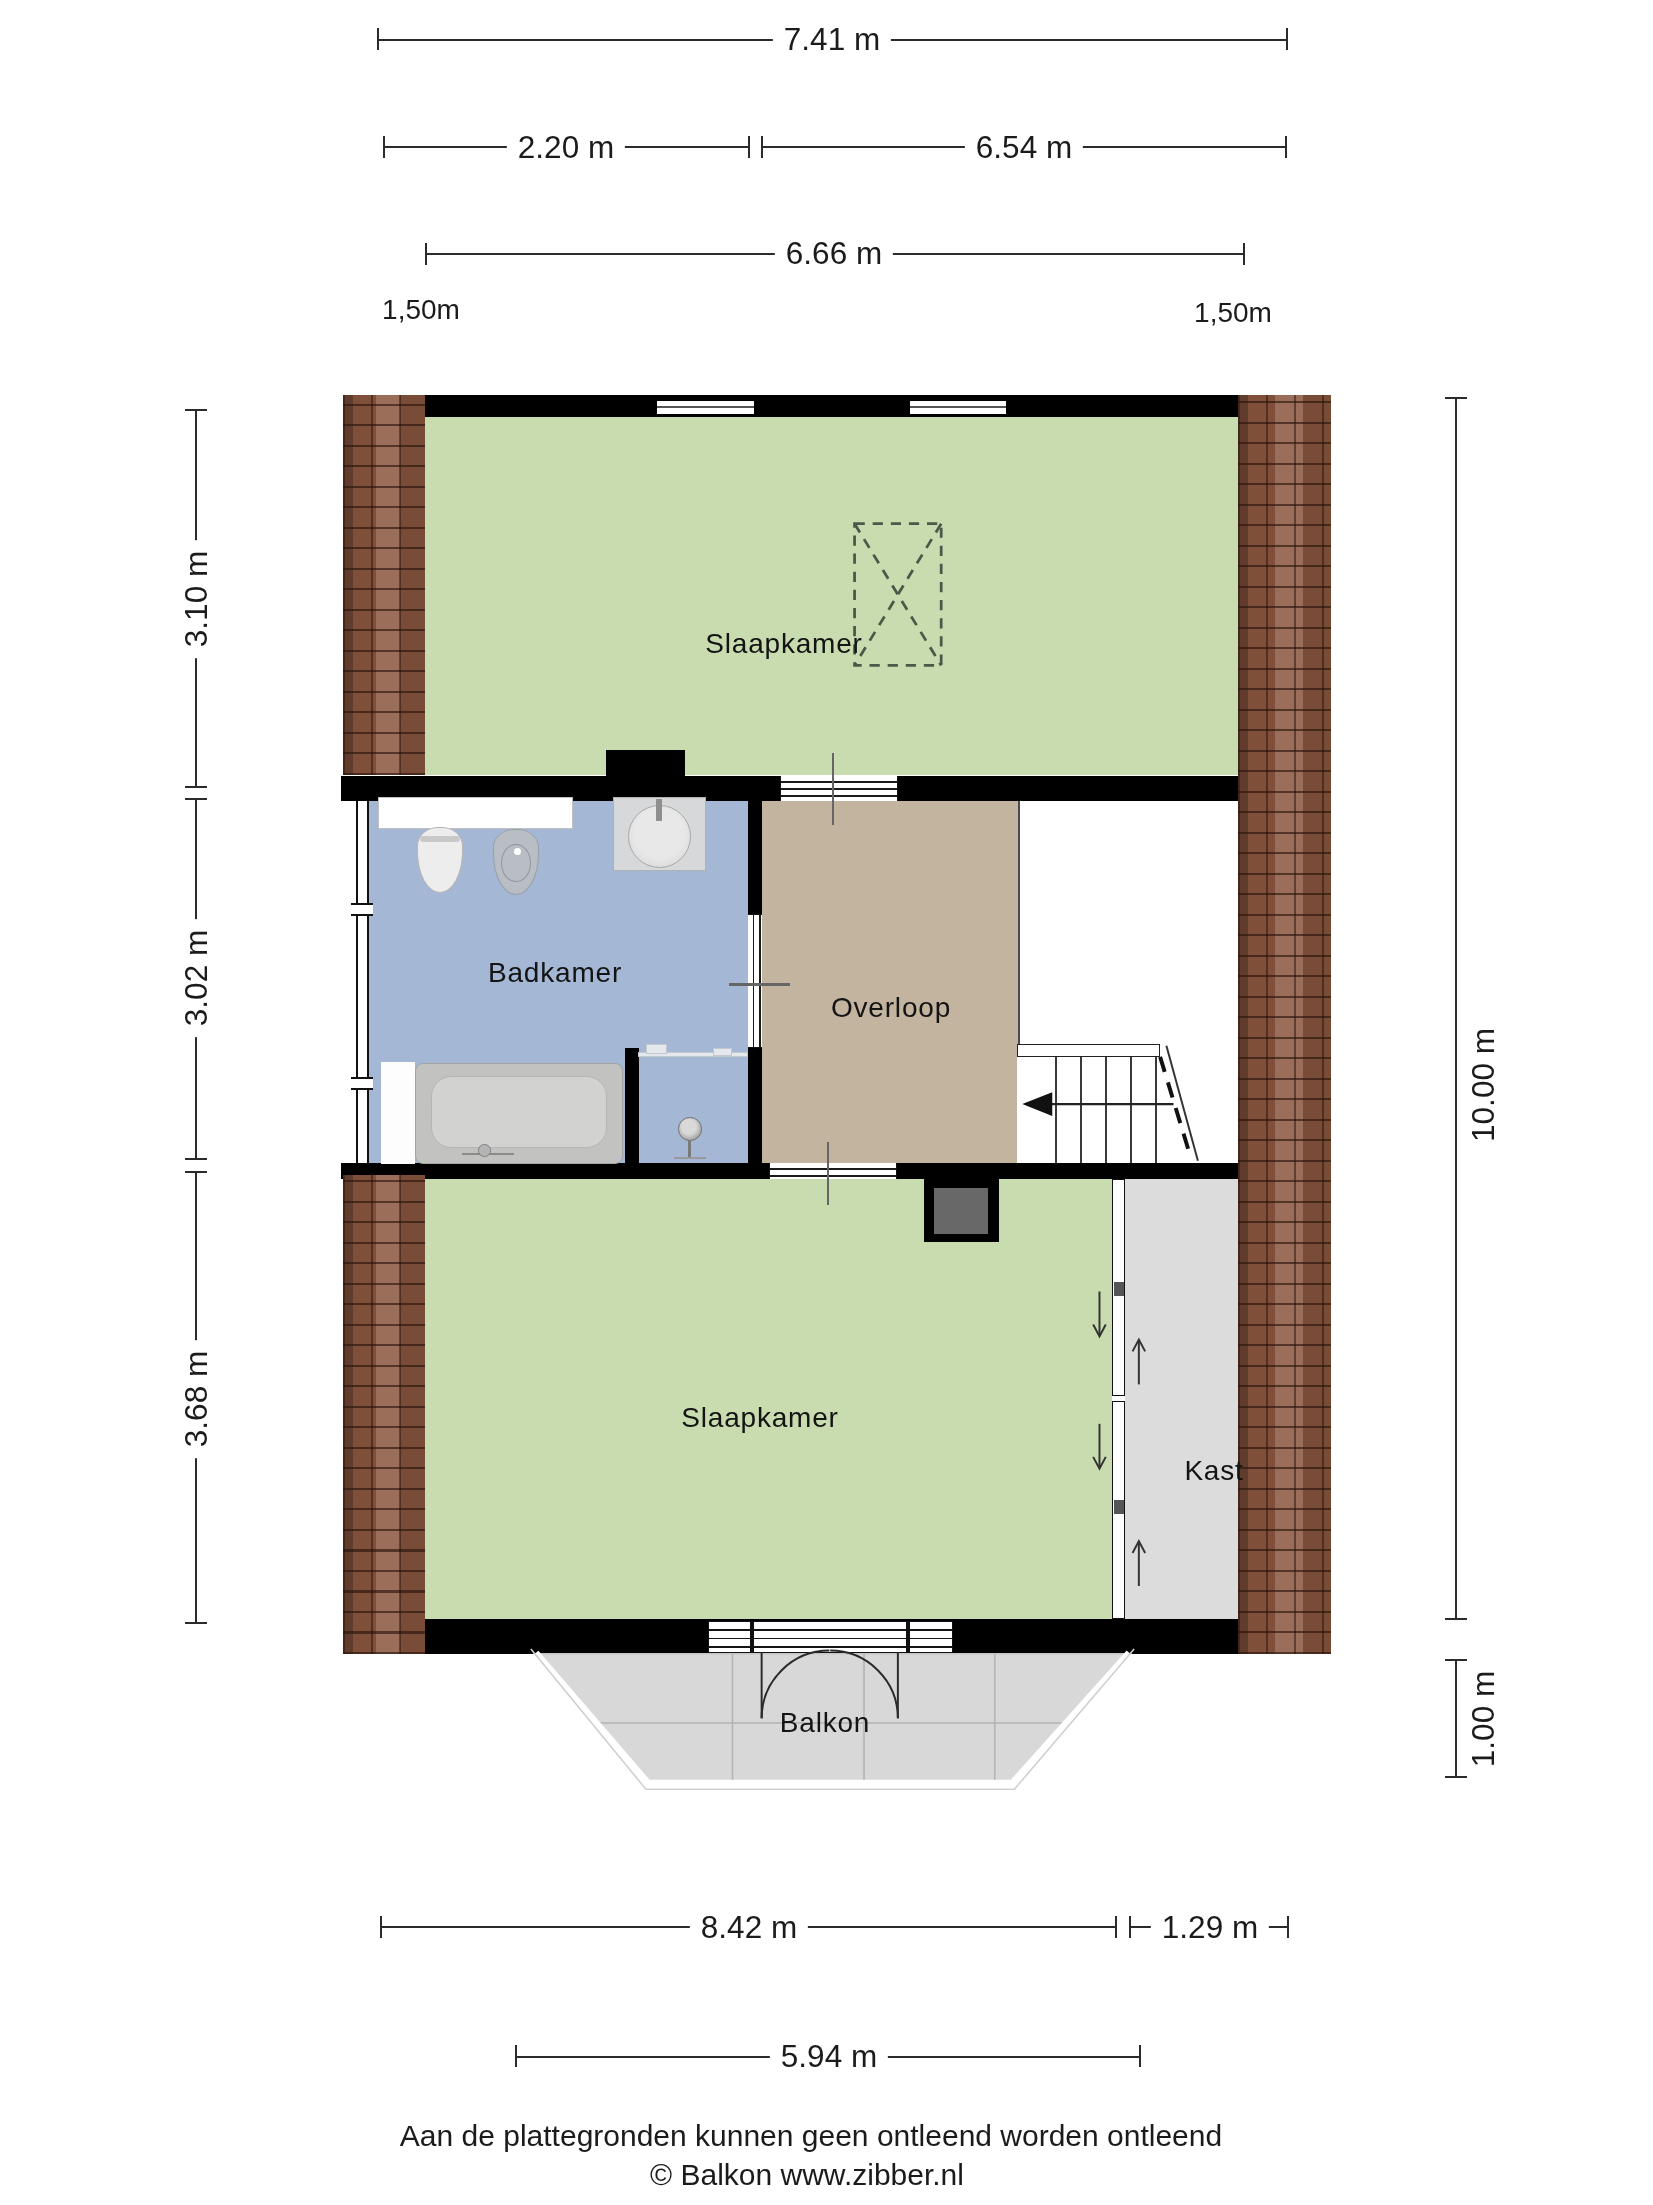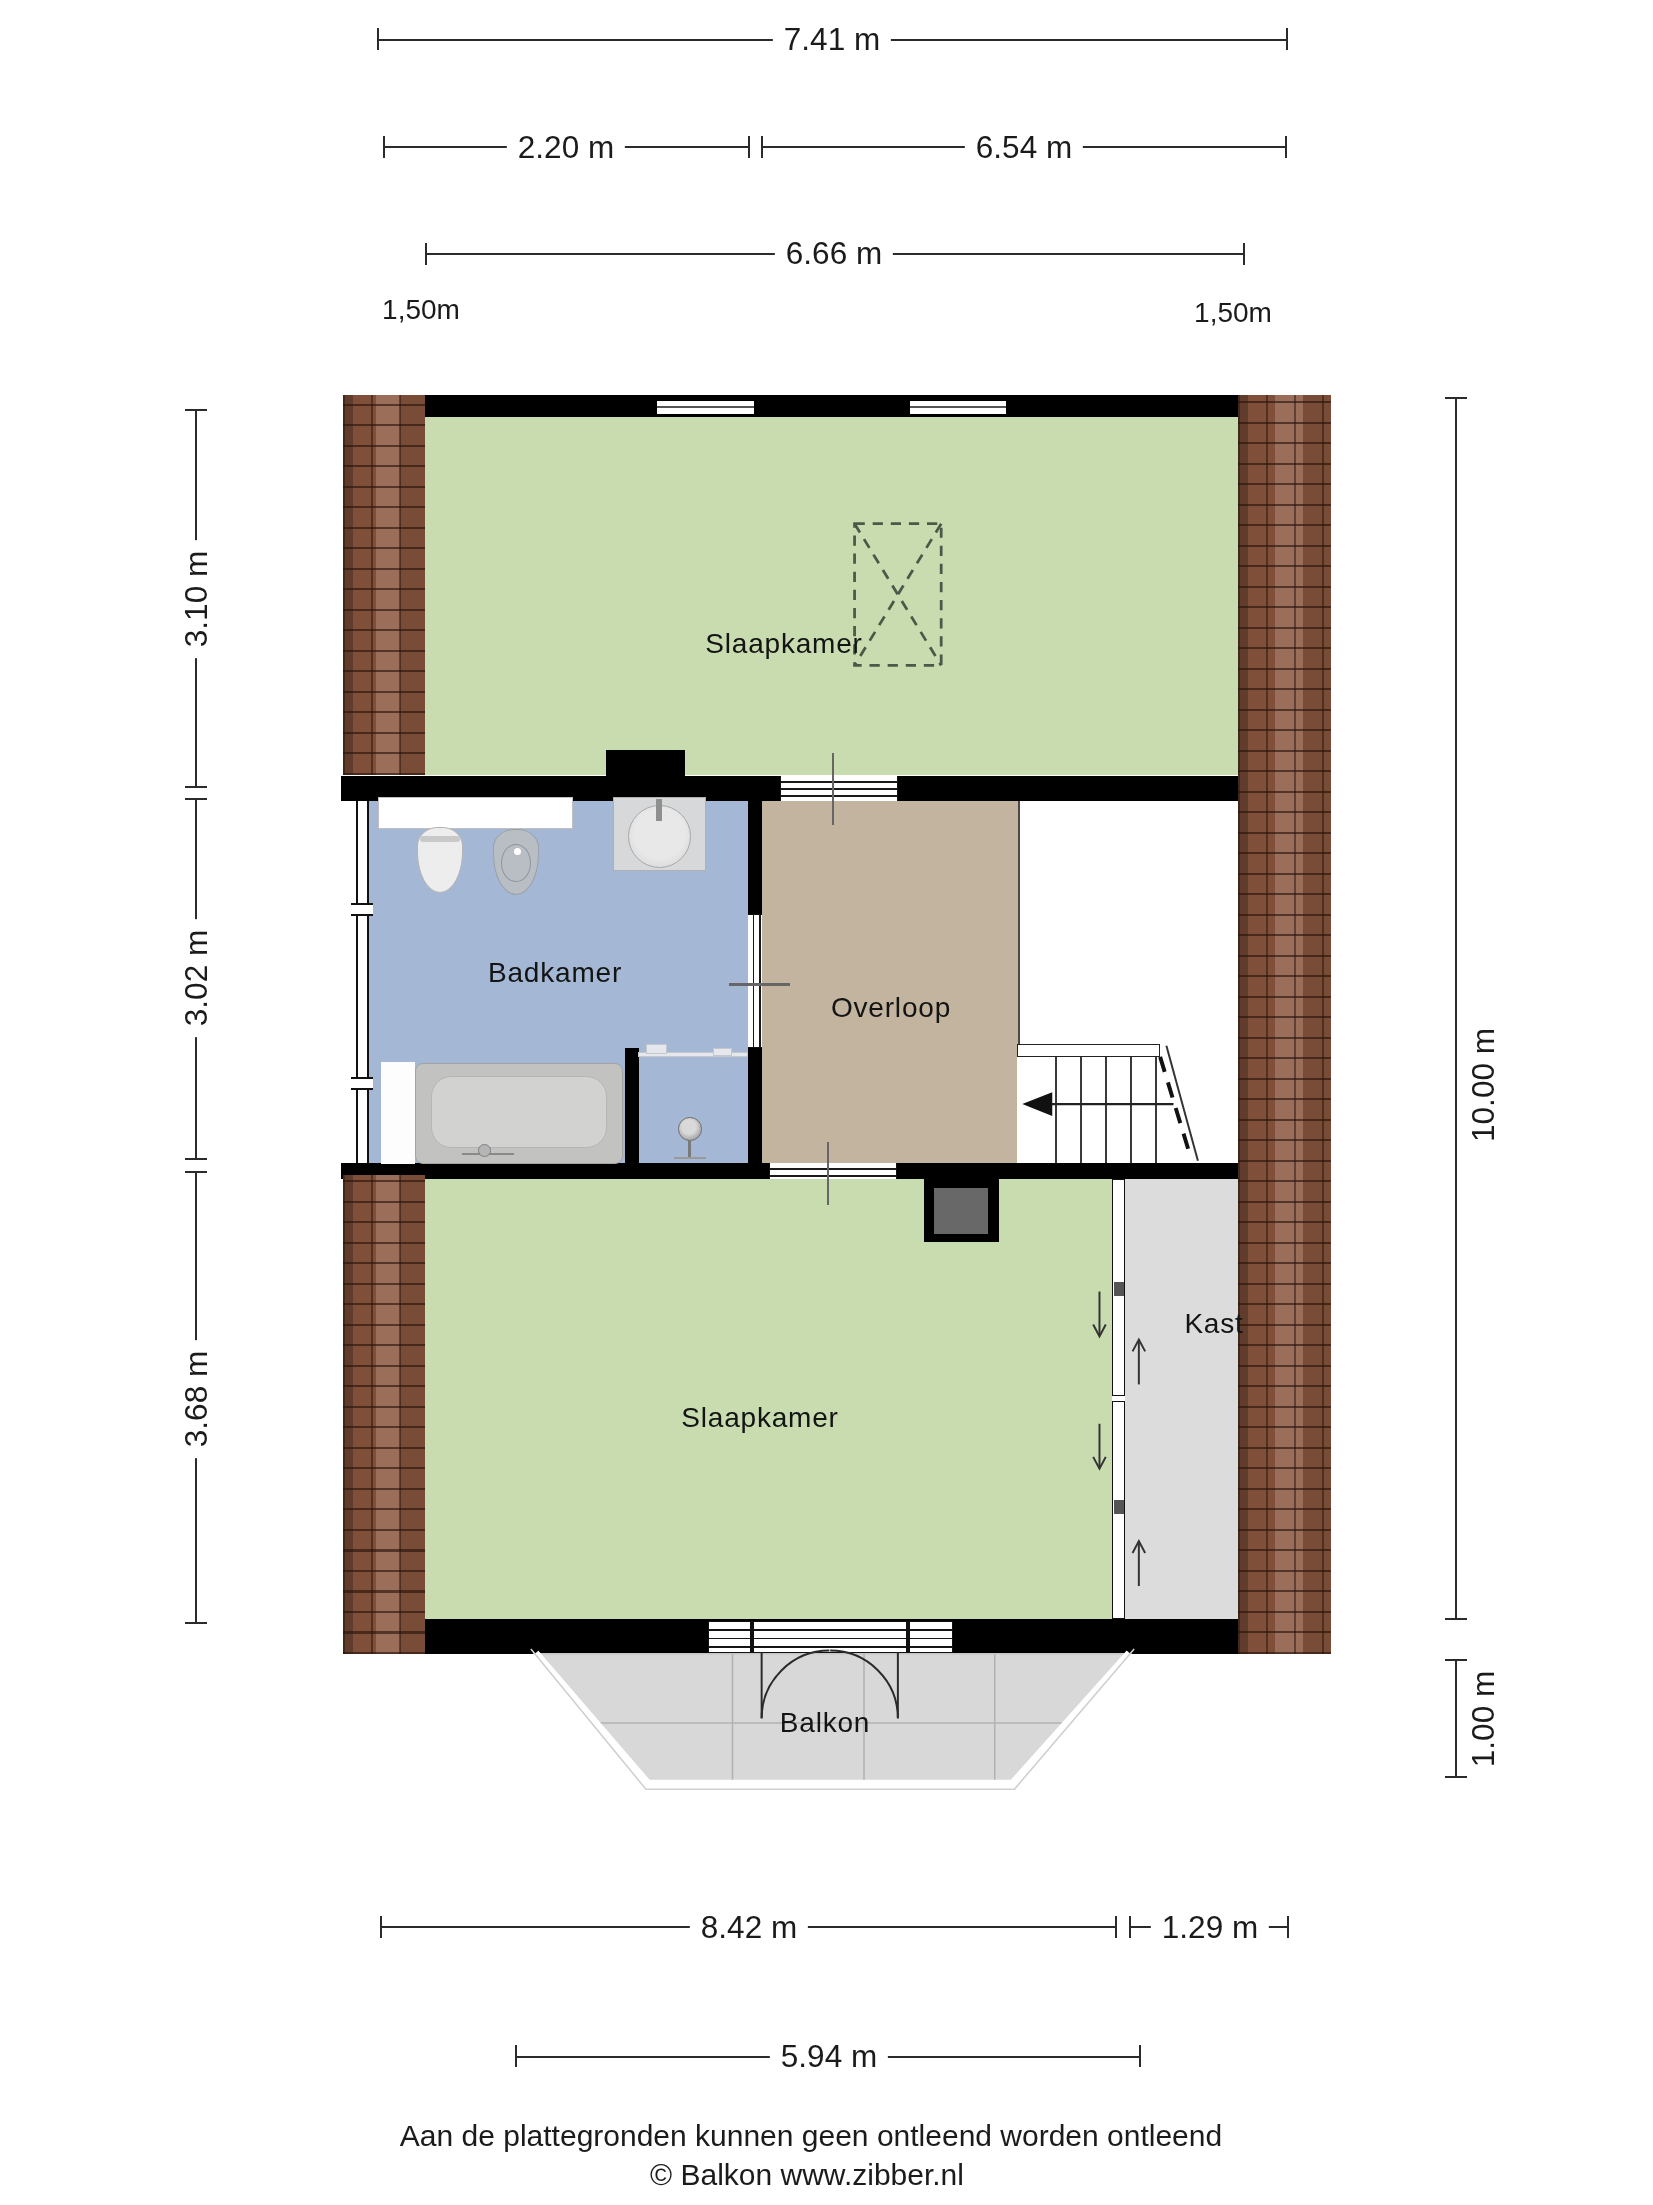--- a/index.html
+++ b/index.html
@@ -261,20 +261,20 @@
     <g stroke="#333" stroke-width="2.5" fill="none">
       <line x1="1446" y1="2014" x2="1446" y2="1959"></line>
         <polyline points="1438,1972 1446,1957 1454,1972"></polyline>
     </g>
   </svg>
 
   <div class="rlabel" style="left:784px;top:644px;">Slaapkamer</div>
   <div class="rlabel" style="left:555px;top:973px;">Badkamer</div>
   <div class="rlabel" style="left:891px;top:1008px;">Overloop</div>
   <div class="rlabel" style="left:760px;top:1418px;">Slaapkamer</div>
-  <div class="rlabel" style="left:1214px;top:1324px;">Kast</div>
+  <div class="rlabel" style="left:1214px;top:1471px;">Kast</div>
   <div class="rlabel" style="left:825px;top:1723px;">Balkon</div>
 
   <div class="footer" style="left:811px;top:2136px;">Aan de plattegronden kunnen geen ontleend worden ontleend</div>
   <div class="footer" style="left:807px;top:2175px;">© Balkon www.zibber.nl</div>
 
 </div>
 
 
 </body></html>

